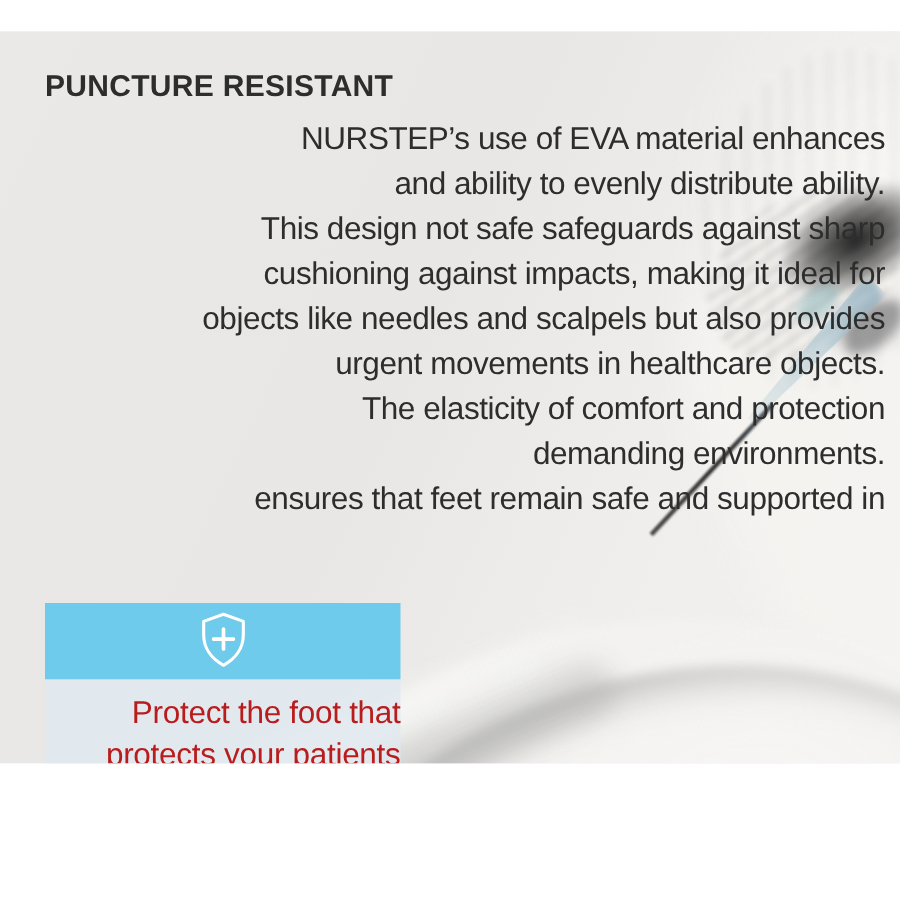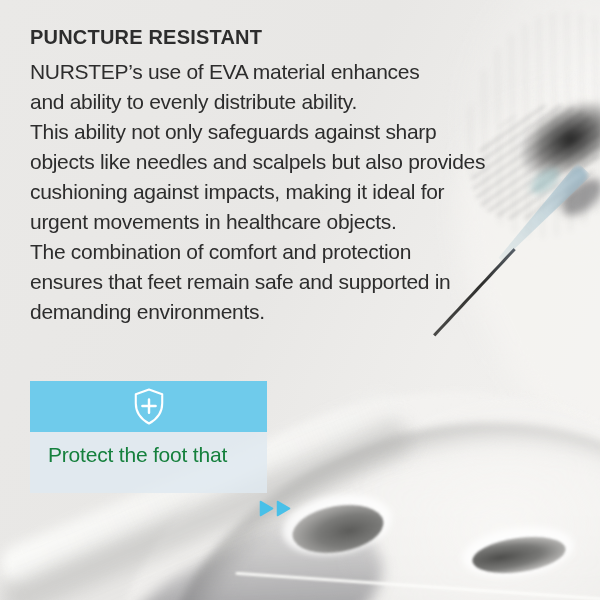--- a/index.html
+++ b/index.html
@@ -1,21 +1,22 @@
 <!DOCTYPE html>
 <html style="--background: #e9e8e6; --text: #2d2d2d; --accent-blue: #6fcbeb; --arrow-blue: #49c0e8; --caption-bg: rgba(223,233,240,0.82);"><head>
 <meta charset="utf-8">
 <style>
   html,body{margin:0;padding:0;}
   #stage{
     position:relative;
-    width:600px;height:600px;
+    width:600px;height:488px;
     overflow:hidden;
     background:var(--background,#e9e8e6);
     font-family:"Liberation Sans", sans-serif;
+    margin-top:21px;
   }
   .abs{position:absolute;}
 
   
   #bg-base{inset:0;
     background:linear-gradient(115deg,#eae9e7 0%,#e8e7e5 45%,#efeeec 70%,#f3f2f0 100%);}
   #heel-blur-1{left:452px;top:-70px;width:270px;height:340px;border-radius:50%;
     transform:rotate(18deg);
     background:radial-gradient(closest-side,rgba(249,248,246,.95),rgba(241,240,238,.6) 60%,rgba(241,240,238,0));
     filter:blur(7px);}
@@ -71,31 +72,31 @@
   #smudge-streaks{left:466px;top:112px;width:140px;height:100px;border-radius:50%;
     transform:rotate(-35deg);filter:blur(2px);opacity:.55;
     background:repeating-linear-gradient(0deg,rgba(40,40,40,.4) 0 2px,transparent 2px 9px);}
   #smudge-tail{left:558px;top:184px;width:48px;height:26px;border-radius:50%;
     transform:rotate(-40deg);filter:blur(4px);background:rgba(48,48,54,.45);}
 
   
   #headline{left:30px;top:26px;
     font-size:20px;font-weight:700;letter-spacing:.2px;color:var(--text,#2d2d2d);}
   #body-copy{left:30px;top:57px;width:560px;
-    font-size:21px;line-height:30px;letter-spacing:-.3px;color:var(--text,#2d2d2d);}
+    font-size:21px;line-height:30px;letter-spacing:-.3px;color:var(--text,#2d2d2d);text-align:right;}
 
   
   #badge-header{left:30px;top:381px;width:237px;height:51px;
     background:var(--accent-blue,#6fcbeb);
     display:flex;align-items:center;justify-content:center;}
   #badge-header svg{margin-top:4px;}
   #badge-caption{left:30px;top:432px;width:237px;height:61px;
     background:var(--caption-bg,rgba(223,233,240,.82));
     box-sizing:border-box;padding:9px 0 0 18px;
-    font-size:21px;line-height:28px;letter-spacing:-.2px;color:#15803d;}
+    font-size:21px;line-height:28px;letter-spacing:-.2px;color:#b91c1c;text-align:right;}
   #next-arrows{left:259px;top:500px;width:32px;height:17px;
     color:var(--arrow-blue,#49c0e8);cursor:pointer;}
 </style>
 </head>
 <body>
 
 <div id="stage">
 
   <div class="abs" id="bg-base"></div>
   <div class="abs" id="heel-blur-1"></div>
@@ -120,40 +121,41 @@
   <div class="abs" id="smudge-tail"></div>
   <div class="abs" id="needle-hub-teal"></div>
   <div class="abs" id="needle-hub"></div>
   <div class="abs" id="needle-cannula"></div>
 
   <div class="abs" id="headline">PUNCTURE RESISTANT</div>
 
   <div class="abs" id="body-copy">
     <div>NURSTEP’s use of EVA material enhances</div>
     <div>and ability to evenly distribute ability.</div>
-    <div>This ability not only safeguards against sharp</div>
+    <div>This design not safe safeguards against sharp</div>
+    <div>cushioning against impacts, making it ideal for</div>
     <div>objects like needles and scalpels but also provides</div>
-    <div>cushioning against impacts, making it ideal for</div>
     <div>urgent movements in healthcare objects.</div>
-    <div>The combination of comfort and protection</div>
+    <div>The elasticity of comfort and protection</div>
+    <div>demanding environments.</div>
     <div>ensures that feet remain safe and supported in</div>
-    <div>demanding environments.</div>
   </div>
 
   <div class="abs" id="badge-header">
     <span>
       <svg width="34" height="40" viewBox="0 0 36 42" fill="none">
         <path d="M18 2.5 L32 7.5 V17 C32 26.5 26.3 34 18 38.5 C9.7 34 4 26.5 4 17 V7.5 Z" stroke="#ffffff" stroke-width="2.2" stroke-linejoin="round"></path>
         <path d="M18 13 V27 M11 20 H25" stroke="#ffffff" stroke-width="2.6" stroke-linecap="round"></path>
       </svg>
     </span>
   </div>
 
   <div class="abs" id="badge-caption">
     <div>Protect the foot that</div>
+    <div>protects your patients</div>
   </div>
 
   <div class="abs" id="next-arrows">
     <svg width="32" height="17" viewBox="0 0 32 17">
       <path d="M1.5 1.5 L13.5 8.5 L1.5 15.5 Z" fill="currentColor" stroke="currentColor" stroke-width="1.5" stroke-linejoin="round"></path>
       <path d="M18.5 1.5 L30.5 8.5 L18.5 15.5 Z" fill="currentColor" stroke="currentColor" stroke-width="1.5" stroke-linejoin="round"></path>
     </svg>
   </div>
 
 </div>

